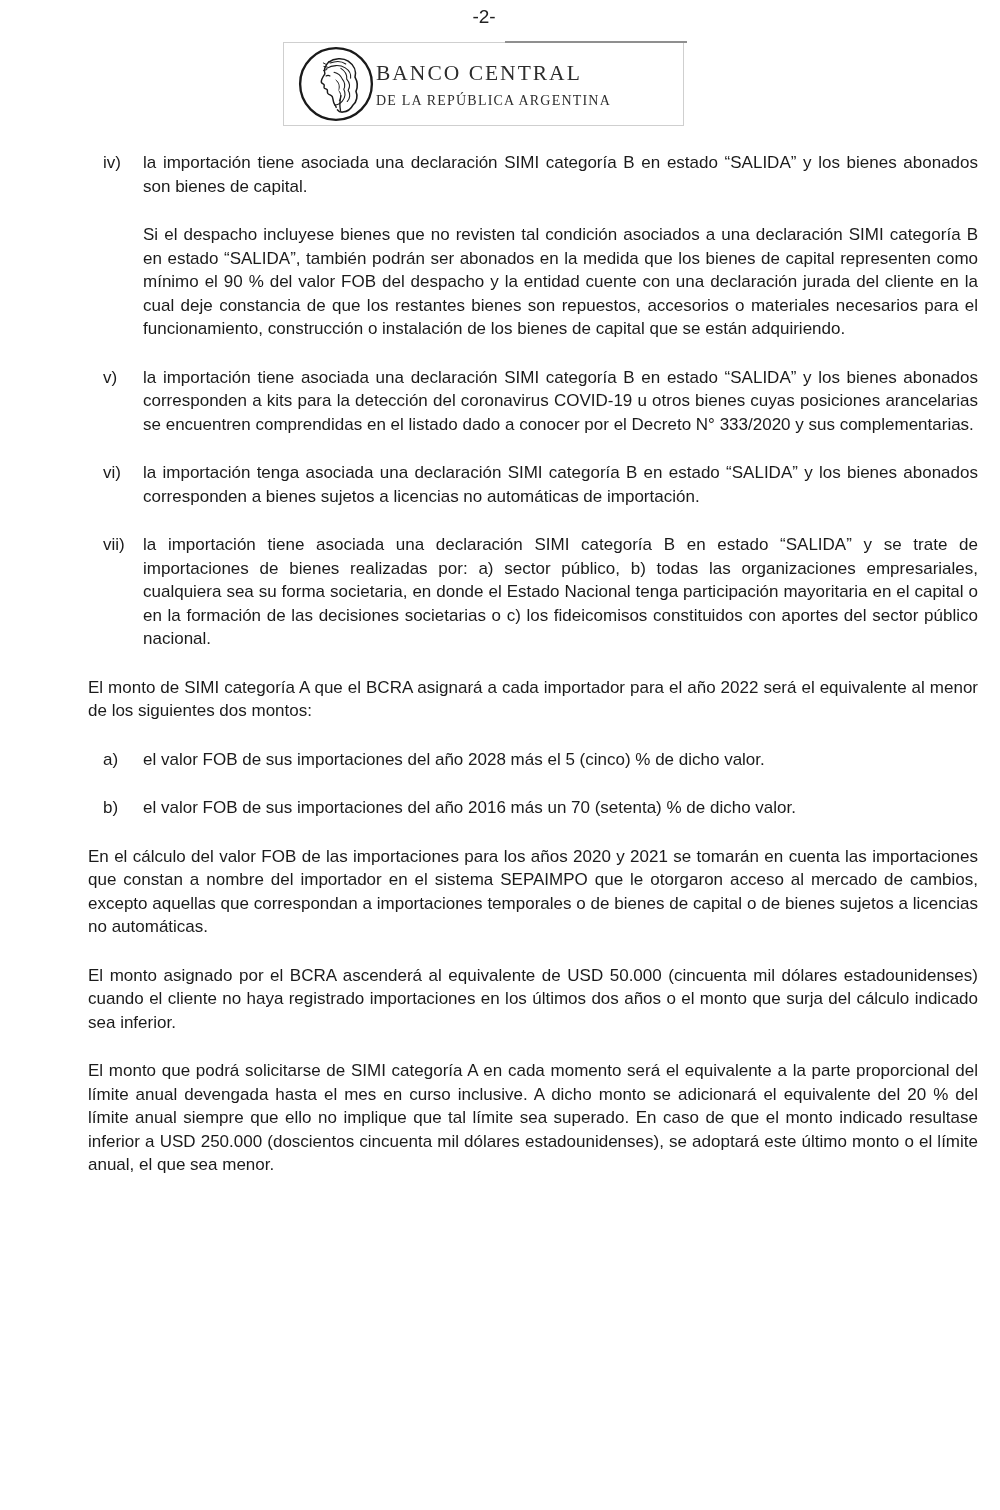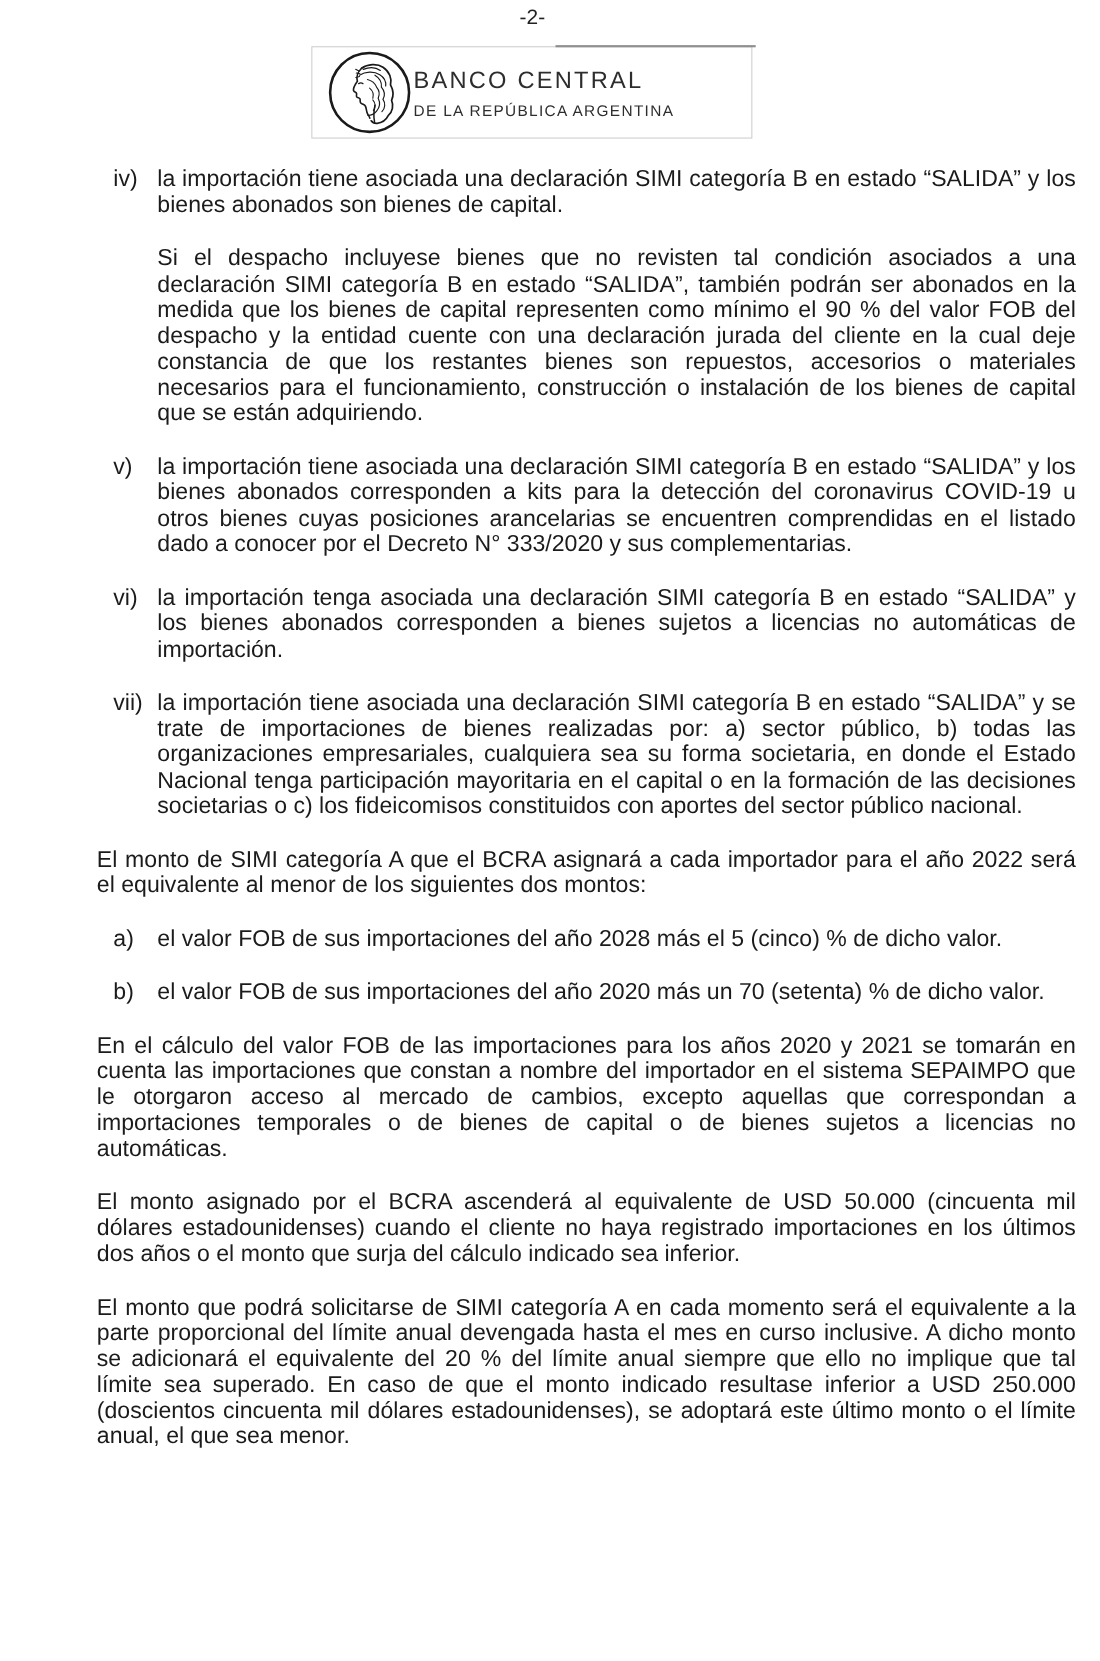--- a/index.html
+++ b/index.html
@@ -38,42 +38,42 @@
     background: #8f8f8f;
   }
   .emblem {
     position: absolute;
     left: 13px; top: 2px;
     width: 78px; height: 78px;
   }
   .logo-text {
     position: absolute;
     left: 92px; top: 17px;
-    font-family: Liberation Sans, sans-serif;
+    font-family: Liberation Serif, serif;
     color: #2d2d2d;
   }
   .logo-line1 {
     font-size: 21.5px;
     letter-spacing: 2px;
     line-height: 27px;
     white-space: nowrap;
   }
   .logo-line2 {
     font-size: 14px;
     letter-spacing: 1.2px;
     line-height: 27px;
     white-space: nowrap;
   }
 
   
   .doc {
     position: absolute;
     left: 88px; top: 151px;
     width: 890px;
-    font-size: 21px;
+    font-size: 17px;
     line-height: 23.5px;
   }
   .block { margin: 0 0 25px 0; }
   .block:last-child { margin-bottom: 16px; }
   .jtext {
     text-align: justify;
     text-align-last: left;
   }
   .hang {
     position: relative;
@@ -145,21 +145,21 @@
 
   <div class="block jtext">El monto de SIMI categoría A que el BCRA asignará a cada importador para el año 2022 será el equivalente al menor de los siguientes dos montos:</div>
 
   <div class="block hang">
     <span class="marker">a)</span>
     <div class="jtext">el valor FOB de sus importaciones del año 2028 más el 5 (cinco) % de dicho valor.</div>
   </div>
 
   <div class="block hang">
     <span class="marker">b)</span>
-    <div class="jtext">el valor FOB de sus importaciones del año 2020 más un 70 (setenta) % de dicho valor.</div>
+    <div class="jtext">el valor FOB de sus importaciones del año 2016 más un 70 (setenta) % de dicho valor.</div>
   </div>
 
   <div class="block jtext">En el cálculo del valor FOB de las importaciones para los años 2020 y 2021 se tomarán en cuenta las importaciones que constan a nombre del importador en el sistema SEPAIMPO que le otorgaron acceso al mercado de cambios, excepto aquellas que correspondan a importaciones temporales o de bienes de capital o de bienes sujetos a licencias no automáticas.</div>
 
   <div class="block jtext">El monto asignado por el BCRA ascenderá al equivalente de USD 50.000 (cincuenta mil dólares estadounidenses) cuando el cliente no haya registrado importaciones en los últimos dos años o el monto que surja del cálculo indicado sea inferior.</div>
 
   <div class="block jtext">El monto que podrá solicitarse de SIMI categoría A en cada momento será el equivalente a la parte proporcional del límite anual devengada hasta el mes en curso inclusive. A dicho monto se adicionará el equivalente del 20 % del límite anual siempre que ello no implique que tal límite sea superado. En caso de que el monto indicado resultase inferior a USD 250.000 (doscientos cincuenta mil dólares estadounidenses), se adoptará este último monto o el límite anual, el que sea menor.</div>
 
 </div>
 

